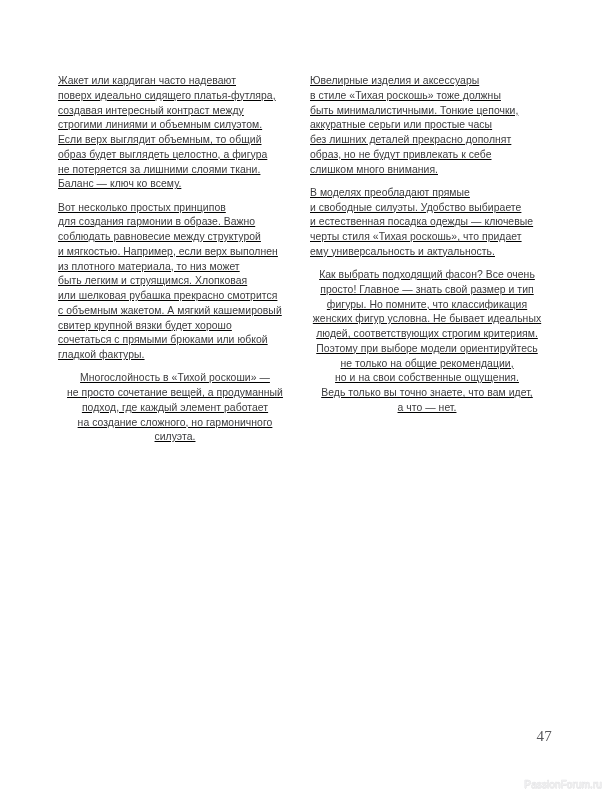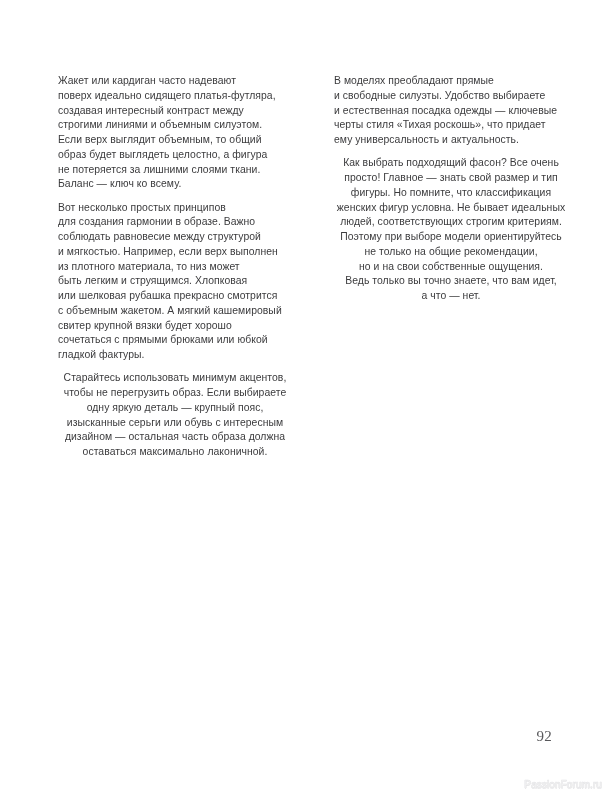--- a/index.html
+++ b/index.html
@@ -24,22 +24,23 @@
   }
 
   
   .columns {
     position: absolute;
     left: 58px;
     top: 74px;
     width: 494px;
     display: flex;
     flex-direction: row;
-    gap: 42px;
+    gap: 18px;
     align-items: flex-start;
+    text-decoration: underline;
   }
 
   .column {
     width: 234px;
     flex: 0 0 234px;
   }
 
   .para {
     font-size: 10.4px;
     line-height: 14.75px;
@@ -110,45 +111,51 @@
 для создания гармонии в образе. Важно
 соблюдать равновесие между структурой
 и мягкостью. Например, если верх выполнен
 из плотного материала, то низ может
 быть легким и струящимся. Хлопковая
 или шелковая рубашка прекрасно смотрится
 с объемным жакетом. А мягкий кашемировый
 свитер крупной вязки будет хорошо
 сочетаться с прямыми брюками или юбкой
 гладкой фактуры.</p>
-      <p class="para">Старайтесь использовать минимум акцентов,
-чтобы не перегрузить образ. Если выбираете
-одну яркую деталь — крупный пояс,
-изысканные серьги или обувь с интересным
-дизайном — остальная часть образа должна
-оставаться максимально лаконичной.</p>
+      <p class="para">Многослойность в «Тихой роскоши» —
+не просто сочетание вещей, а продуманный
+подход, где каждый элемент работает
+на создание сложного, но гармоничного
+силуэта.</p>
     </div>
 
     <div class="column">
+      <p class="para">Ювелирные изделия и аксессуары
+в стиле «Тихая роскошь» тоже должны
+быть минималистичными. Тонкие цепочки,
+аккуратные серьги или простые часы
+без лишних деталей прекрасно дополнят
+образ, но не будут привлекать к себе
+слишком много внимания.</p>
       <p class="para">В моделях преобладают прямые
 и свободные силуэты. Удобство выбираете
 и естественная посадка одежды — ключевые
 черты стиля «Тихая роскошь», что придает
 ему универсальность и актуальность.</p>
       <p class="para">Как выбрать подходящий фасон? Все очень
 просто! Главное — знать свой размер и тип
 фигуры. Но помните, что классификация
 женских фигур условна. Не бывает идеальных
 людей, соответствующих строгим критериям.
 Поэтому при выборе модели ориентируйтесь
 не только на общие рекомендации,
 но и на свои собственные ощущения.
 Ведь только вы точно знаете, что вам идет,
 а что — нет.</p>
     </div>
 
   </div>
 
-  <div class="folio">92</div>
+  <div class="folio">47</div>
 
   <div class="watermark">PassionForum.ru</div>
 
 </div>
 
 </body></html>

